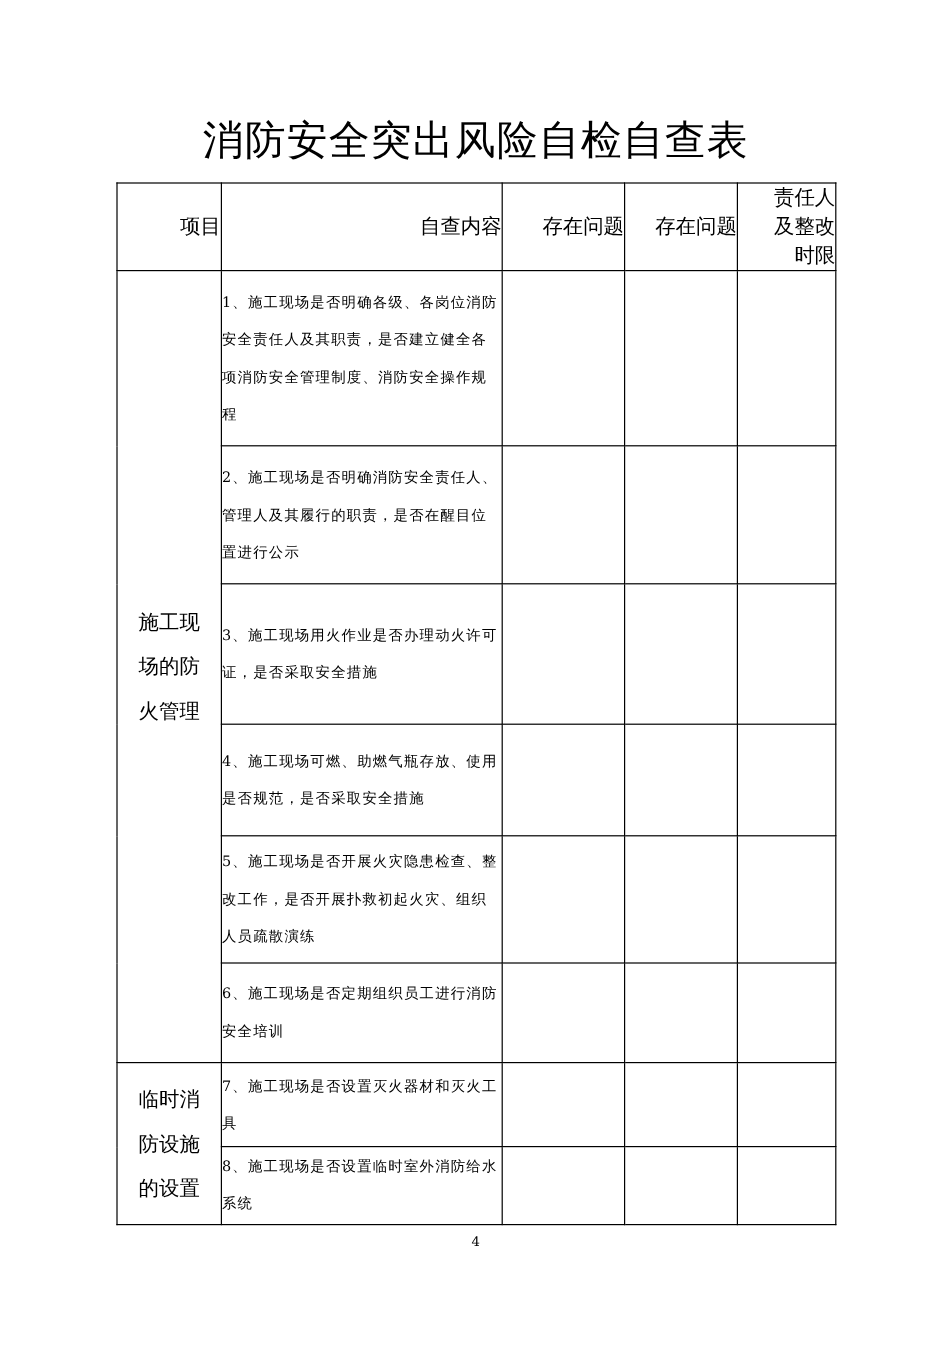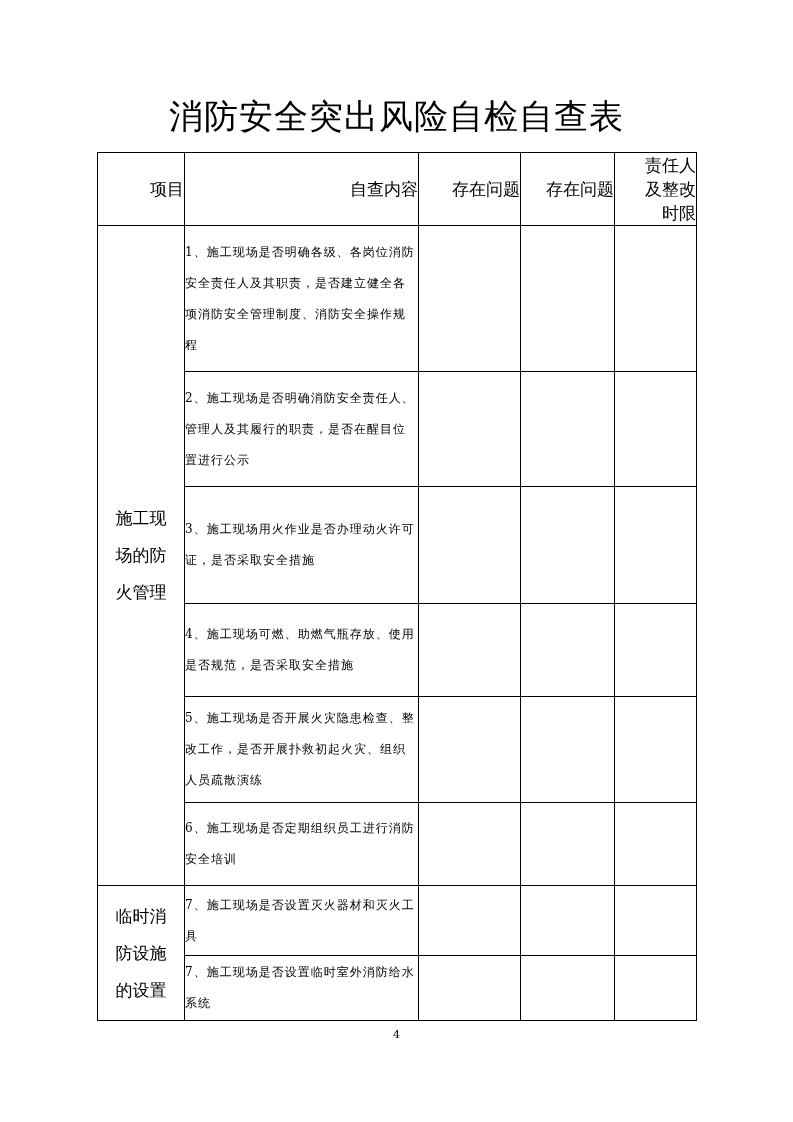--- a/index.html
+++ b/index.html
@@ -75,21 +75,21 @@
     <td class="blank"></td>
   </tr>
   <tr style="height:70px">
     <td class="cat" rowspan="2"><span class="cat-inner">临时消防设施的设置</span></td>
     <td class="content">7、施工现场是否设置灭火器材和灭火工具</td>
     <td class="blank"></td>
     <td class="blank"></td>
     <td class="blank"></td>
   </tr>
   <tr style="height:65px">
-    <td class="content">7、施工现场是否设置临时室外消防给水系统</td>
+    <td class="content">8、施工现场是否设置临时室外消防给水系统</td>
     <td class="blank"></td>
     <td class="blank"></td>
     <td class="blank"></td>
   </tr>
 </tbody>
   </table>
 
 <div class="page-num">4</div>
 
 </body></html>

